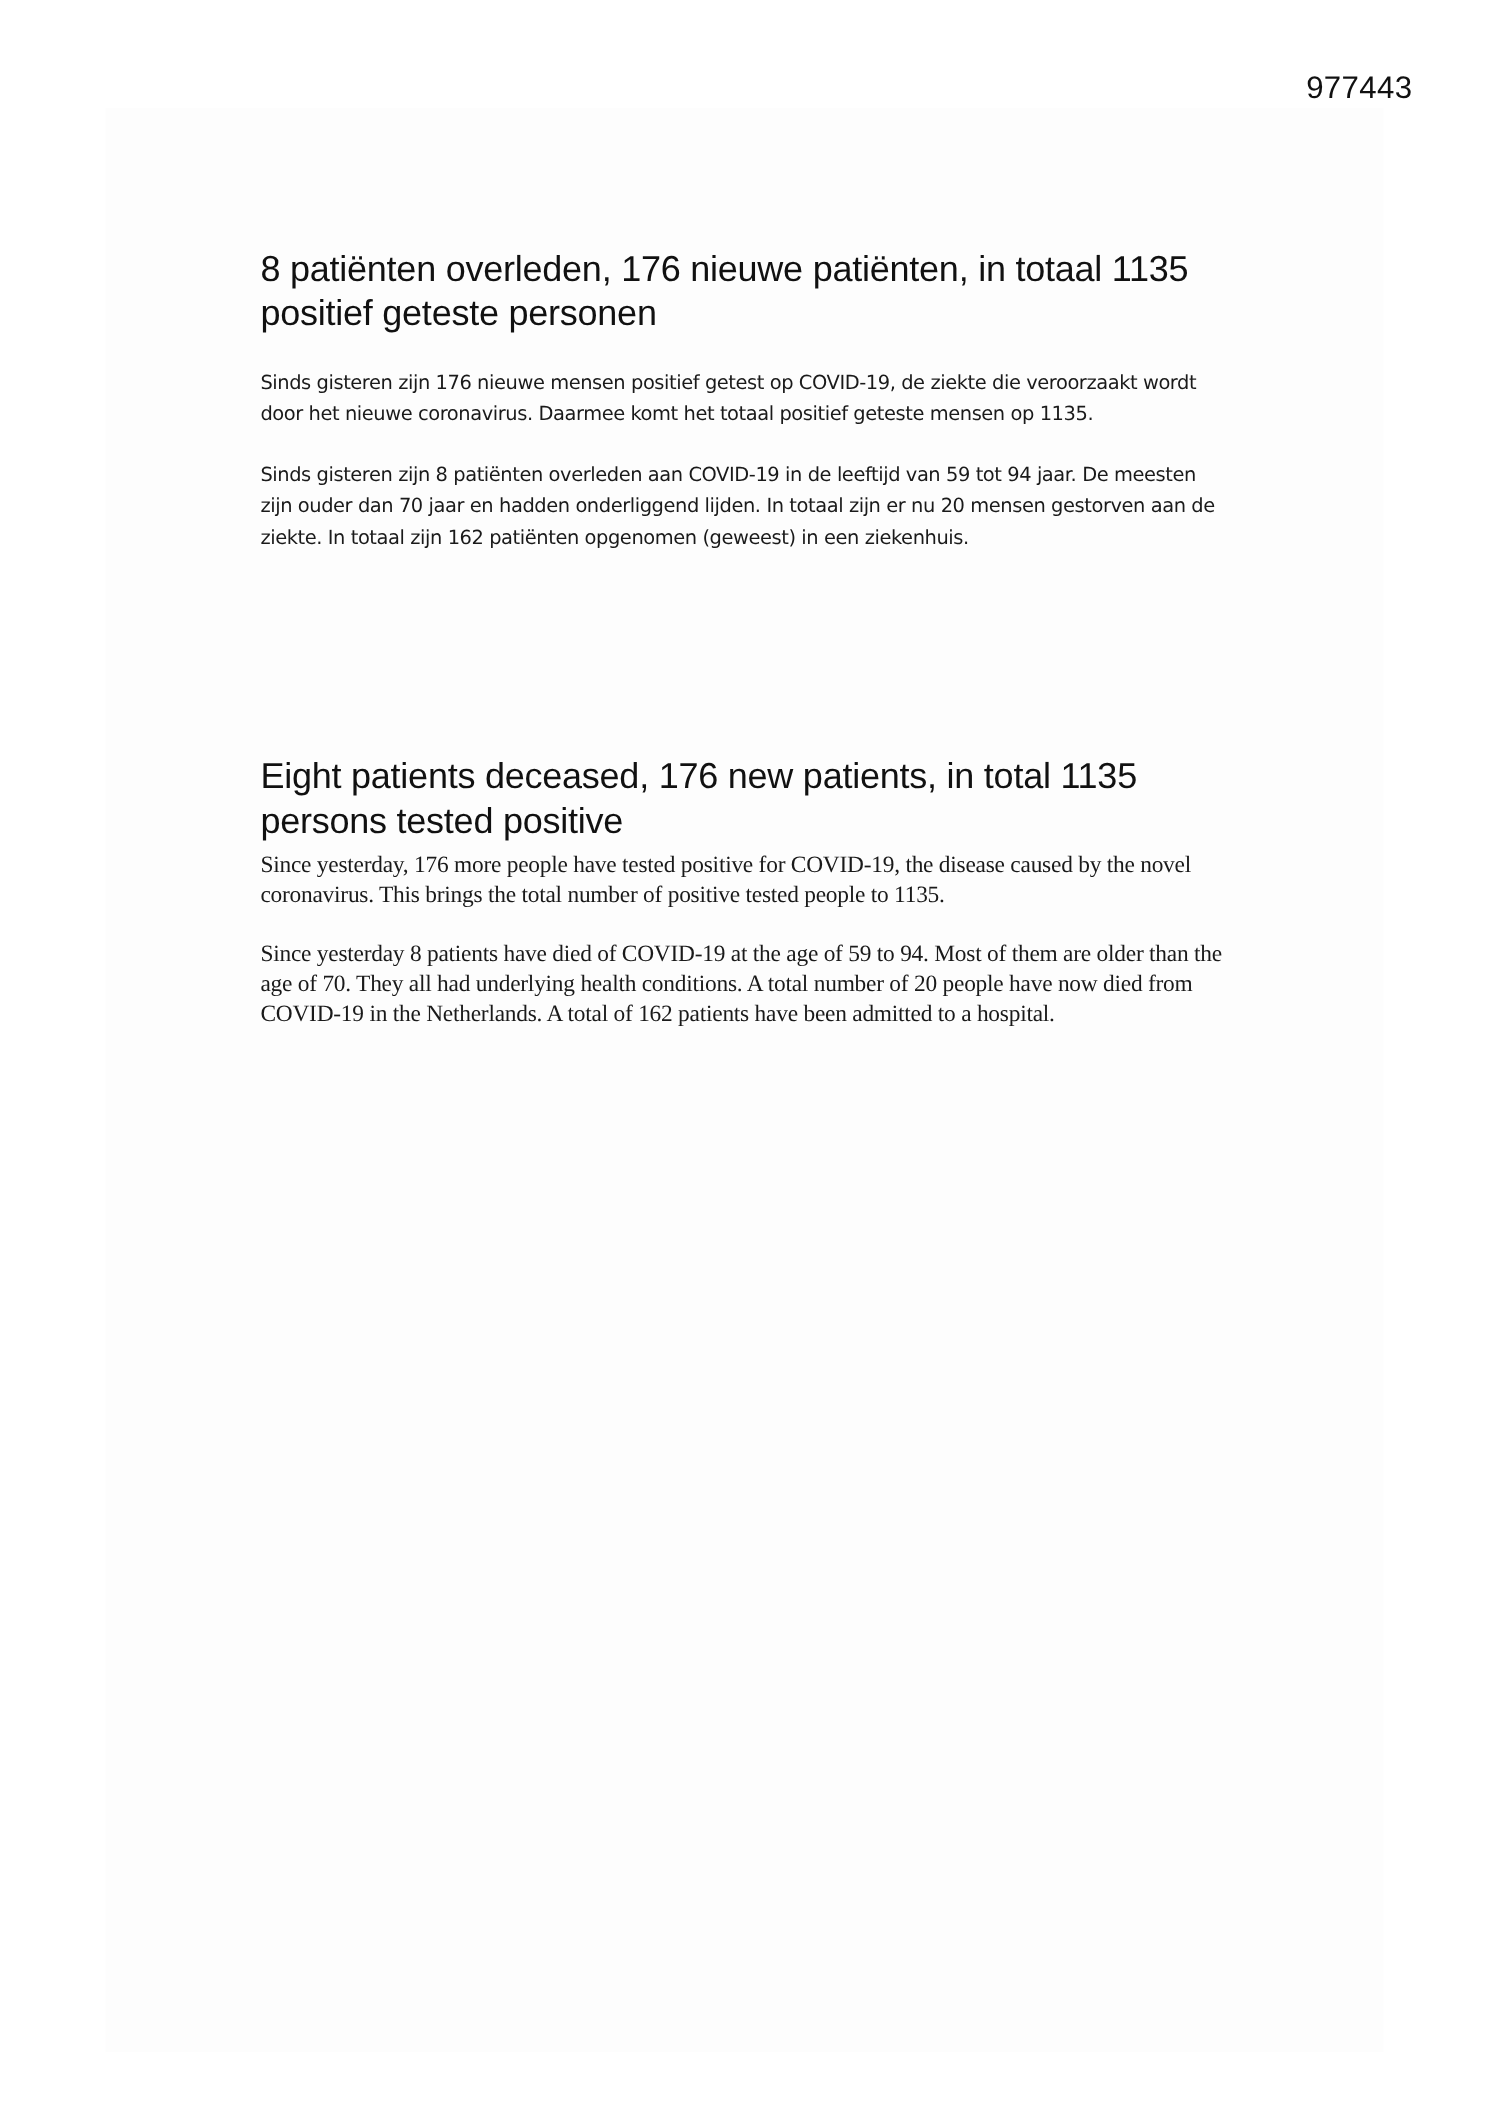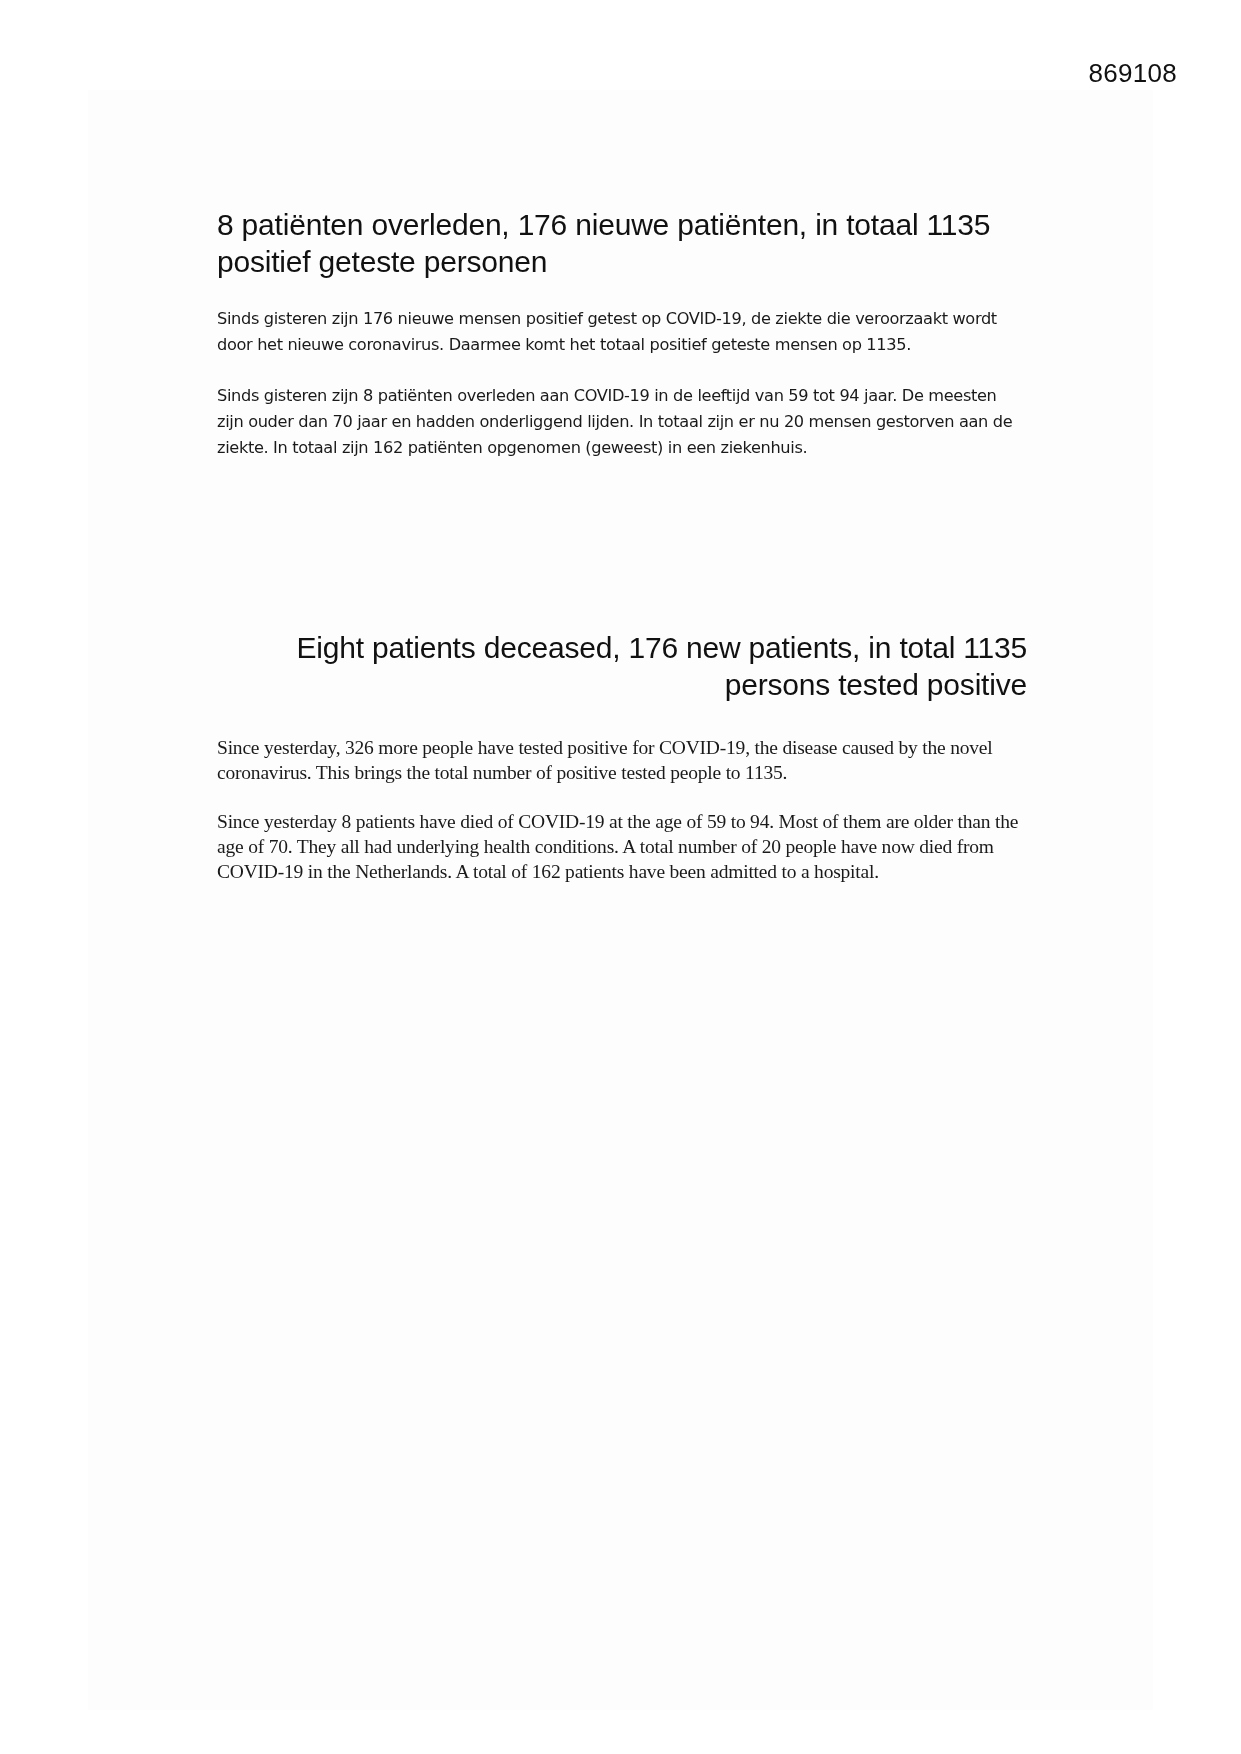--- a/index.html
+++ b/index.html
@@ -48,42 +48,41 @@
     }
     .section-nl p {
       margin: 0 0 25px 0;
       font-family: "DejaVu Sans", sans-serif;
       font-size: 16.2px;
       line-height: 26px;
       color: #1a1a1a;
       letter-spacing: -0.35px;
     }
     .section-en h1.heading {
-      margin-bottom: 32px;
-      text-align: right;
+      margin-bottom: 6px;
     }
     .section-en p {
       margin: 0 0 24px 0;
       font-family: "Liberation Serif", serif;
       font-size: 19.5px;
       line-height: 25px;
       color: #1a1a1a;
       letter-spacing: -0.2px;
     }
   </style>
 </head>
 <body>
 
 <div class="inner-page"></div>
 
-<div class="doc-id">869108</div>
+<div class="doc-id">977443</div>
 
 <section class="content section-nl">
   <h1 class="heading">8 patiënten overleden, 176 nieuwe patiënten, in totaal 1135 positief geteste personen</h1>
   <p>Sinds gisteren zijn 176 nieuwe mensen positief getest op COVID-19, de ziekte die veroorzaakt wordt door het nieuwe coronavirus. Daarmee komt het totaal positief geteste mensen op 1135.</p>
   <p>Sinds gisteren zijn  8 patiënten overleden aan COVID-19 in de leeftijd van 59 tot 94 jaar. De meesten zijn ouder dan 70 jaar en hadden onderliggend lijden. In totaal zijn er nu  20 mensen gestorven aan de ziekte. In totaal zijn  162 patiënten opgenomen (geweest) in een ziekenhuis.</p>
 </section>
 
 <section class="content section-en">
   <h1 class="heading">Eight patients deceased, 176 new patients, in total 1135 persons tested positive</h1>
-  <p>Since yesterday, 326 more people have tested positive for COVID-19, the disease caused by the novel coronavirus. This brings the total number of positive tested people to 1135.</p>
+  <p>Since yesterday, 176 more people have tested positive for COVID-19, the disease caused by the novel coronavirus. This brings the total number of positive tested people to 1135.</p>
   <p>Since yesterday 8 patients have died of COVID-19 at the age of 59 to 94. Most of them are older than the age of 70. They all had underlying health conditions. A total number of 20 people have now died from COVID-19 in the Netherlands.  A total of 162 patients have been admitted to a hospital.</p>
 </section>
 
 </body></html>

